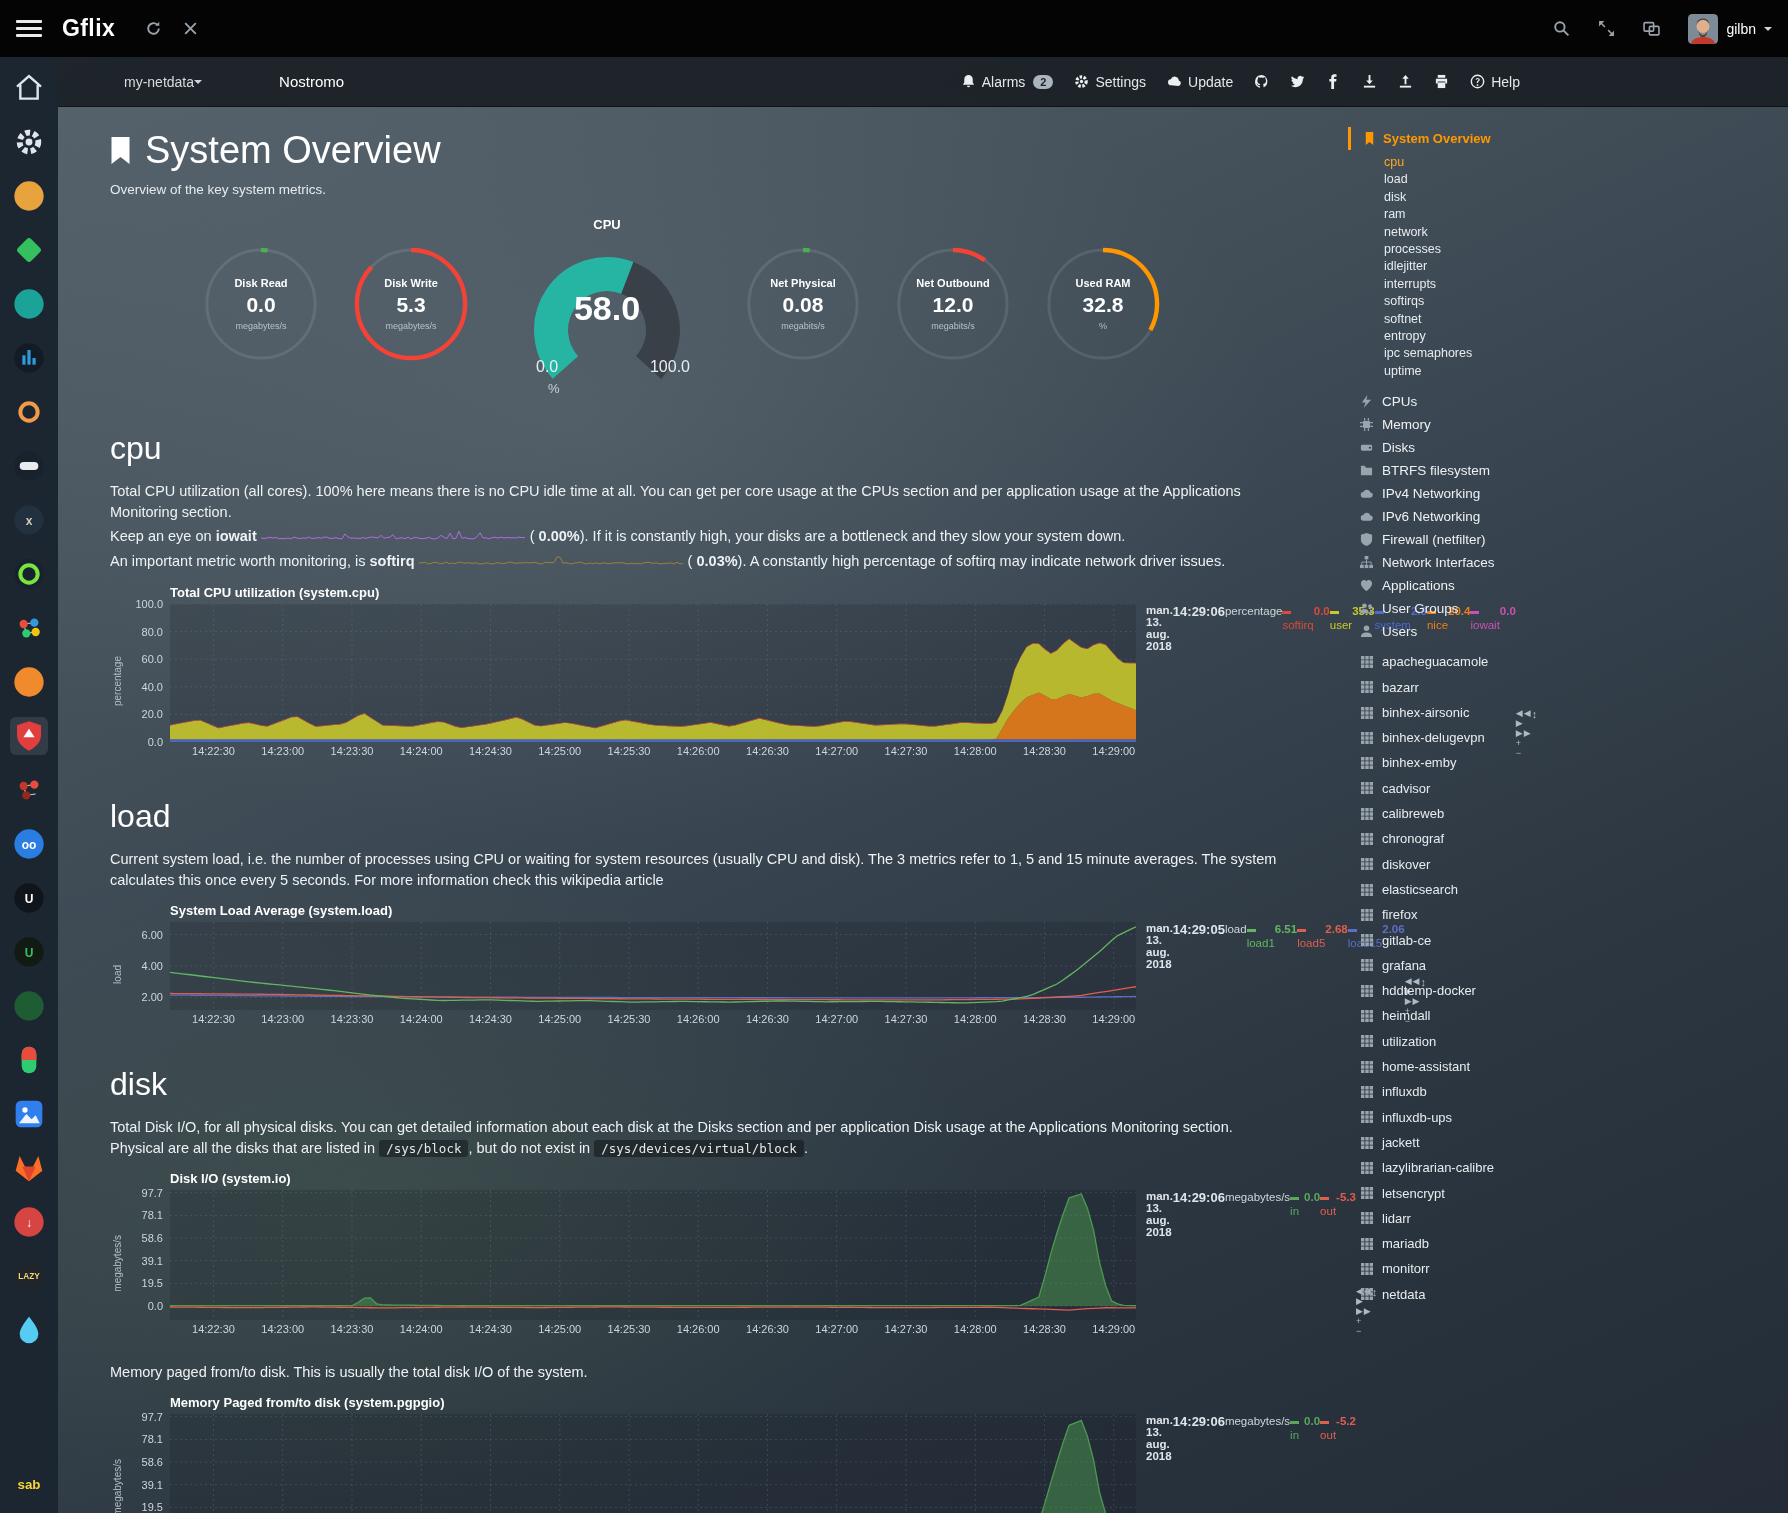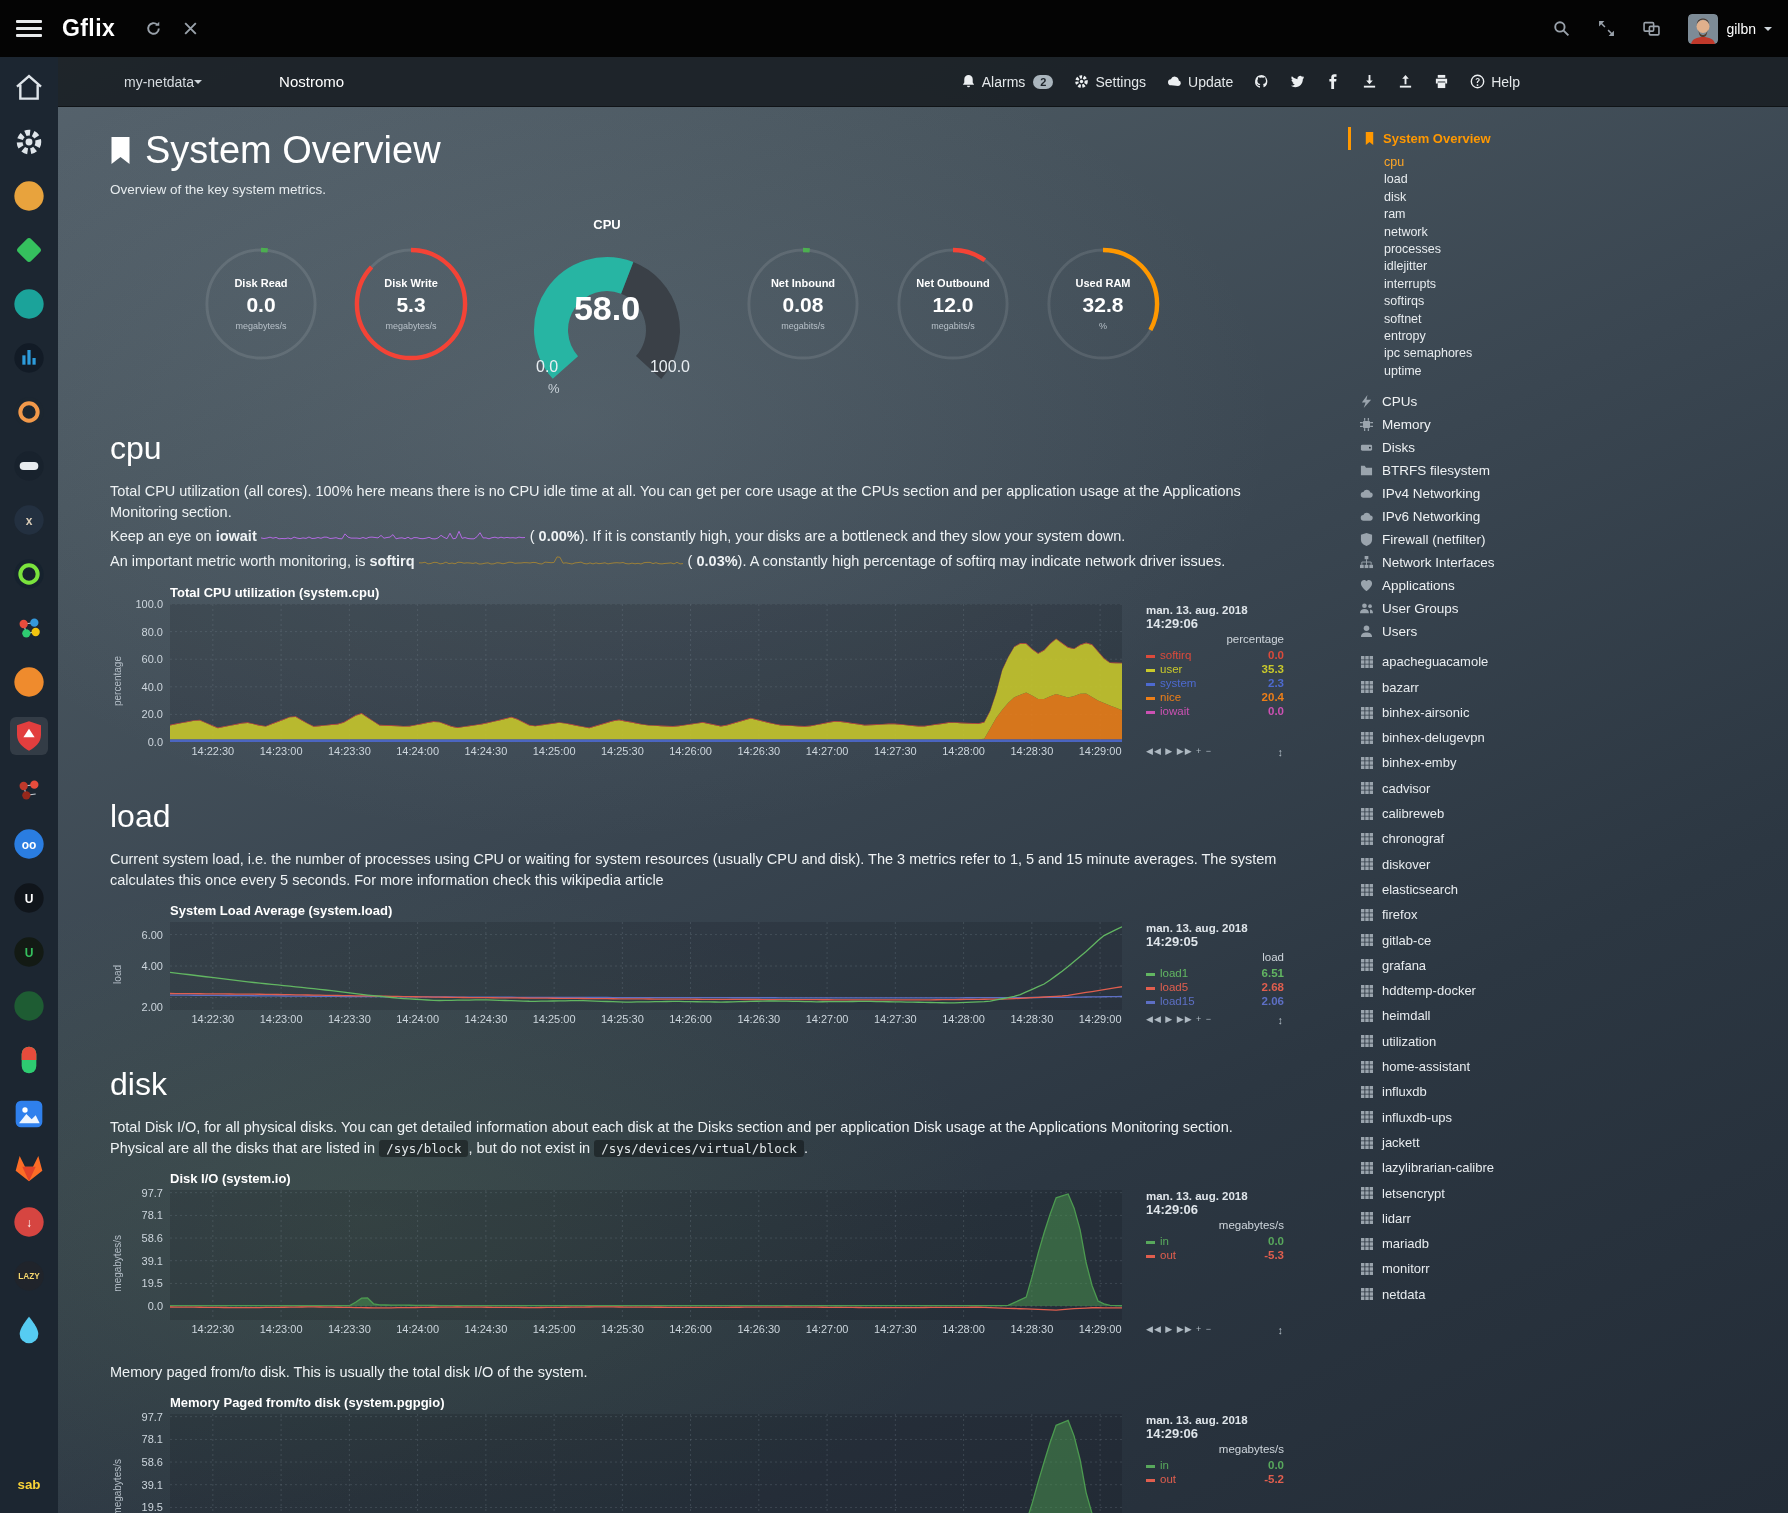--- a/index.html
+++ b/index.html
@@ -83,21 +83,21 @@
   .chart-title { font-size:13px; font-weight:bold; color:#fff; margin:0 0 4px 60px; }
   .chart-body { display:flex; margin-bottom:26px; }
   .yunit { width:15px; display:flex; align-items:center; justify-content:center; }
   .yunit span { writing-mode:vertical-rl; transform:rotate(180deg); font-size:10px; color:#b4bec7; }
   .ylabels { width:45px; position:relative; font-size:11px; color:#cdd6dd; }
   .ylabels span { position:absolute; right:7px; }
   .plot-wrap { flex:1; position:relative; background:rgba(5,10,16,.14); }
   .plot-wrap svg.plot { position:absolute; inset:0; width:100%; height:100%; }
   .xlabels { position:absolute; top:100%; left:0; right:0; height:16px; }
   .xlabels span { position:absolute; transform:translateX(-50%); top:3px; font-size:11px; color:#cdd6dd; white-space:nowrap; }
-  .legend { width:138px; margin-left:24px; font-size:11.5px; color:#dfe5ea; display:flex; flex-direction:column; }
+  .legend { width:138px; margin-left:10px; font-size:11.5px; color:#dfe5ea; display:flex; }
   .lg-date { font-weight:bold; }
   .lg-time { font-weight:bold; font-size:13px; margin-bottom:1px; }
   .lg-unit { text-align:right; color:#cfd6dc; margin:1px 0 3px; }
   .lg-row { display:flex; justify-content:space-between; line-height:14px; }
   .lg-key i { display:inline-block; width:9px; height:3px; margin-right:5px; vertical-align:middle; }
   .lg-key b { font-weight:normal; }
   .lg-foot { margin-top:auto; display:flex; justify-content:space-between; color:#aeb9c2; font-size:9px; letter-spacing:1px; }
 
   
   .menu-col { width:250px; flex:0 0 auto; padding:20px 0 0 18px; font-size:13px; overflow:hidden; }
@@ -443,21 +443,21 @@
         <span class="gb-min">0.0</span>
               <span class="gb-max">100.0</span>
               <span class="gb-units">%</span>
       </div>
             <div class="gauge-ring">
       <svg viewBox="0 0 120 120">
         <circle cx="60" cy="60" r="55" fill="none" stroke="rgba(255,255,255,.10)" stroke-width="3"></circle>
         <circle cx="60" cy="60" r="55" fill="none" stroke="#4caf50" stroke-width="4.5" pathLength="100" stroke-dasharray="2.0 100" transform="rotate(-90 60 60)"></circle>
       </svg>
       <div class="gr-inner">
-                <div class="gr-label">Net Inbound</div>
+                <div class="gr-label">Net Physical</div>
                 <div class="gr-value">0.08</div>
                 <div class="gr-units">megabits/s</div>
               </div>
     </div>
             <div class="gauge-ring">
       <svg viewBox="0 0 120 120">
         <circle cx="60" cy="60" r="55" fill="none" stroke="rgba(255,255,255,.10)" stroke-width="3"></circle>
         <circle cx="60" cy="60" r="55" fill="none" stroke="#f44336" stroke-width="4.5" pathLength="100" stroke-dasharray="10.0 100" transform="rotate(-90 60 60)"></circle>
       </svg>
       <div class="gr-inner">
@@ -583,21 +583,21 @@
         <section class="nd-section">
           <h2>load</h2>
           <p class="para">Current system load, i.e. the number of processes using CPU or waiting for system resources (usually CPU and disk). The 3 metrics refer to 1, 5 and 15 minute averages. The system calculates this once every 5 seconds. For more information check this wikipedia article</p>
           <div class="chart">
             <div class="chart-title">System Load Average (system.load)</div>
             <div class="chart-body">
               <div class="yunit">
                   <span>load</span>
                 </div>
               <div class="ylabels">
-                  <span style="top:79px">2.00</span>
+                  <span style="top:69px">2.00</span>
                   <span style="top:38px">4.00</span>
                   <span style="top:7px">6.00</span>
                 </div>
               <div class="plot-wrap" style="height: 88px;">
                 <svg class="plot" preserveAspectRatio="none" viewBox="0 0 1000 100">
                     <line x1="45.0" y1="0" x2="45.0" y2="100" stroke="#7a8894" stroke-opacity=".4" stroke-width=".7" stroke-dasharray="2 3" vector-effect="non-scaling-stroke"></line>
                     <line x1="116.7" y1="0" x2="116.7" y2="100" stroke="#7a8894" stroke-opacity=".4" stroke-width=".7" stroke-dasharray="2 3" vector-effect="non-scaling-stroke"></line>
                     <line x1="188.4" y1="0" x2="188.4" y2="100" stroke="#7a8894" stroke-opacity=".4" stroke-width=".7" stroke-dasharray="2 3" vector-effect="non-scaling-stroke"></line>
                     <line x1="260.1" y1="0" x2="260.1" y2="100" stroke="#7a8894" stroke-opacity=".4" stroke-width=".7" stroke-dasharray="2 3" vector-effect="non-scaling-stroke"></line>
                     <line x1="331.8" y1="0" x2="331.8" y2="100" stroke="#7a8894" stroke-opacity=".4" stroke-width=".7" stroke-dasharray="2 3" vector-effect="non-scaling-stroke"></line>

